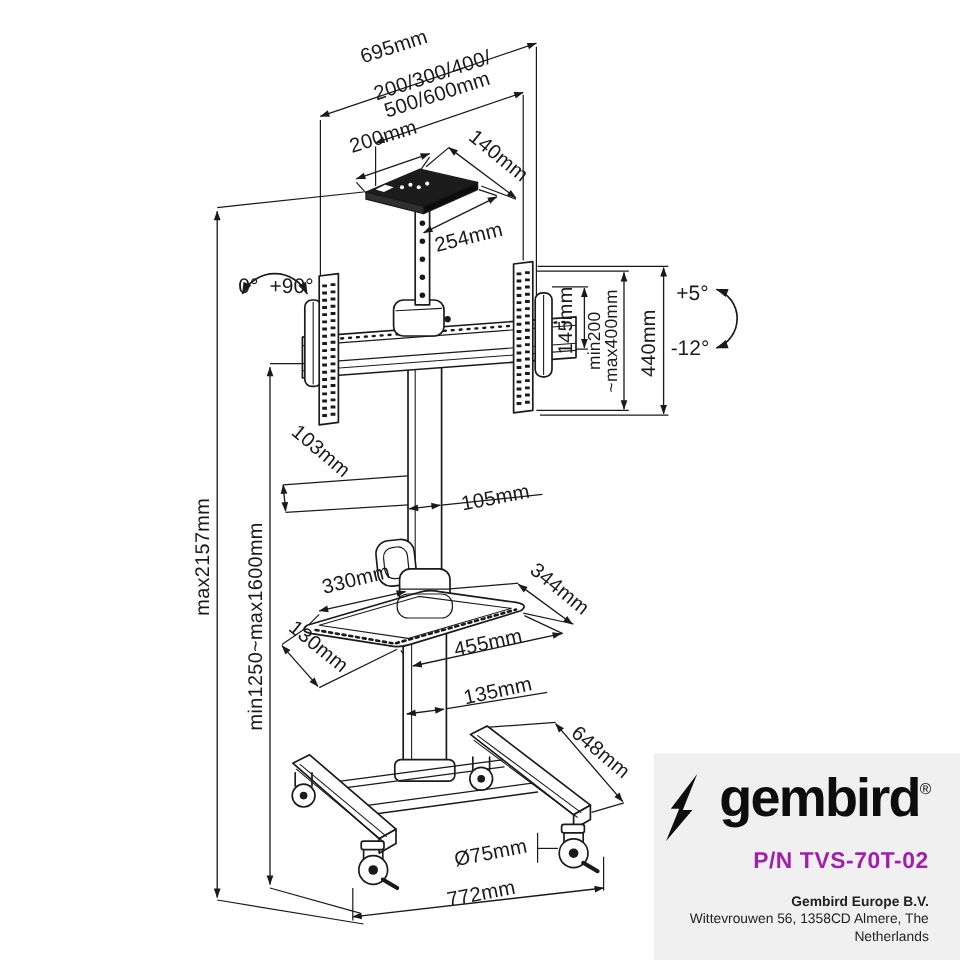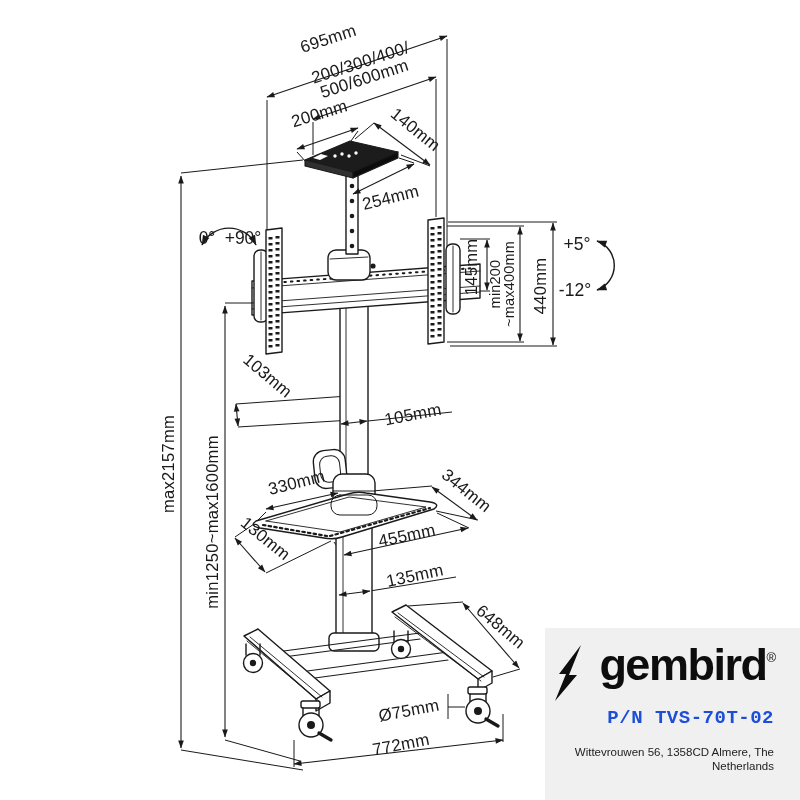--- a/index.html
+++ b/index.html
@@ -22,21 +22,21 @@
     padding:16px 26px 12px 10px;
     display:flex;flex-direction:column;align-items:flex-end;
   }
   .logo-row{display:flex;align-items:flex-start;gap:14px;margin-right:-2px;}
   .logo-word{
     font-size:45px;font-weight:700;color:#0d0d0d;letter-spacing:-1.5px;
     line-height:1;position:relative;top:-2px;
   }
   .logo-reg{font-size:13px;font-weight:400;vertical-align:18px;letter-spacing:0;}
   .part-number{
-    font-size:19px;font-weight:700;color:#1d4ed8;letter-spacing:.5px;margin-top:5px;font-family:Liberation Mono, monospace;
+    font-size:19px;font-weight:700;color:#a21caf;letter-spacing:.5px;margin-top:5px;
   }
   .company-block{
     margin-top:16px;text-align:right;color:#222;font-size:11.5px;line-height:1.25;
   }
   .company-name{font-weight:700;}
 </style>
 </head>
 <body>
 
 <svg id="stage" width="800" height="800" viewBox="0 0 800 800">
@@ -273,16 +273,17 @@
 
 <div class="brand-box">
   <div class="logo-row">
     <svg width="32" height="58" viewBox="0 0 32 58">
       <polygon points="28,1 6,30 13,30 2,57 24,31 16,31" fill="#0d0d0d"></polygon>
     </svg>
     <div class="logo-word"><span>gembird</span><span class="logo-reg">®</span></div>
   </div>
   <div class="part-number">P/N TVS-70T-02</div>
   <div class="company-block">
+    <div class="company-name">Gembird Europe B.V.</div>
     <div>Wittevrouwen 56, 1358CD Almere, The Netherlands</div>
 
   </div>
 </div>
 
 </body></html>

